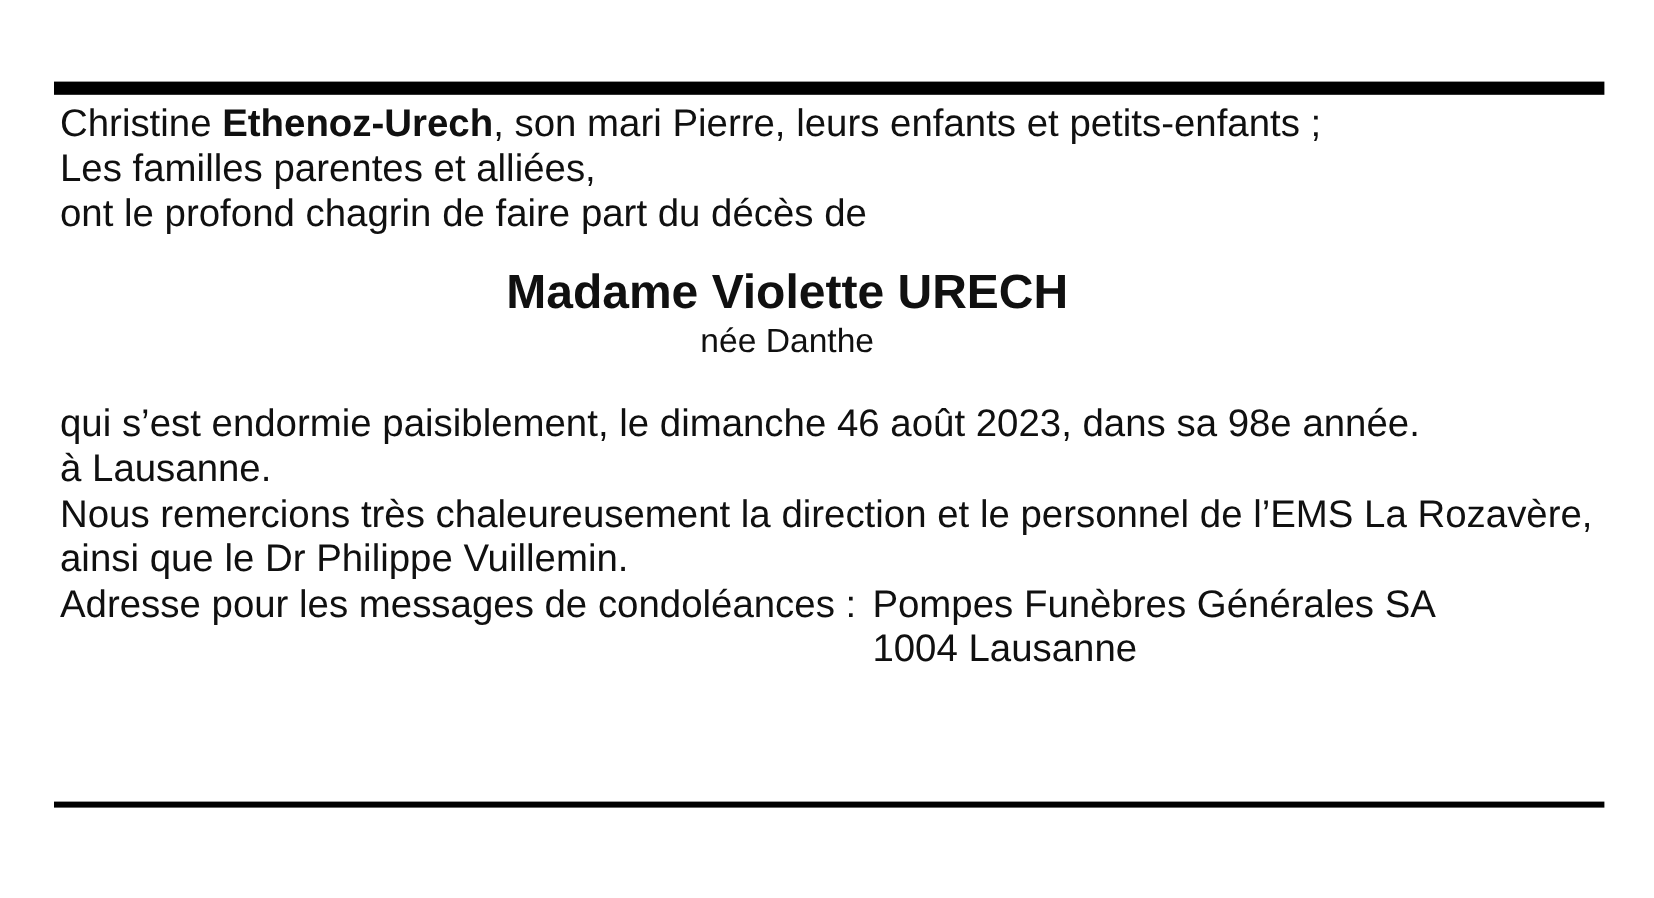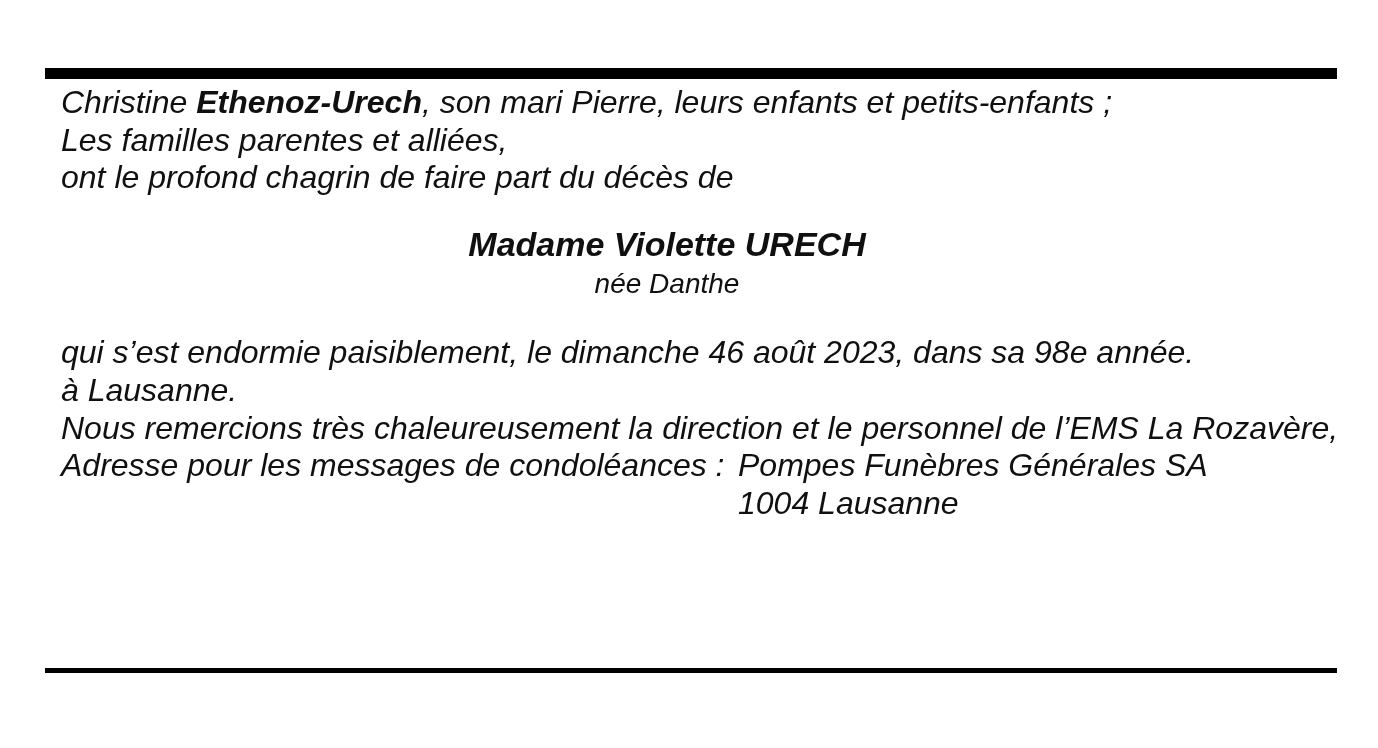--- a/index.html
+++ b/index.html
@@ -25,40 +25,39 @@
   .rule-top {
     top: 68px;
     height: 11px;
   }
   .rule-bottom {
     top: 668px;
     height: 5px;
   }
   .content {
     position: absolute;
-    left: 61px;
+    left: 50px;
     top: 84px;
     width: 1310px;
     font-size: 32px;
     line-height: 37.6px;
-    font-style: italic;
   }
   .line {
     white-space: nowrap;
   }
   .line b {
     font-weight: 700;
   }
   .title-block {
     width: 1212px;
     text-align: center;
     margin-top: 26px;
   }
   .deceased-title {
-    font-size: 34px;
+    font-size: 40px;
     font-weight: 700;
     line-height: 42px;
     white-space: nowrap;
   }
   .deceased-subtitle {
     font-size: 28px;
     line-height: 37.6px;
     white-space: nowrap;
   }
   .body-para {
@@ -94,20 +93,21 @@
 
     <div class="title-block">
       <div class="deceased-title">Madame Violette URECH</div>
       <div class="deceased-subtitle">née Danthe</div>
     </div>
 
     <div class="body-para">
       <div class="line">qui s’est endormie paisiblement, le dimanche 46 août 2023, dans sa 98e année.</div>
       <div class="line">à Lausanne.</div>
       <div class="line">Nous remercions très chaleureusement la direction et le personnel de l’EMS La Rozavère,</div>
+      <div class="line">ainsi que le Dr Philippe Vuillemin.</div>
 
       <div class="condolence-row">
         <div class="condolence-label">Adresse pour les messages de condoléances :</div>
         <div class="address-block">
           <div class="line">Pompes Funèbres Générales SA</div>
           <div class="line">1004 Lausanne</div>
         </div>
       </div>
     </div>
 

